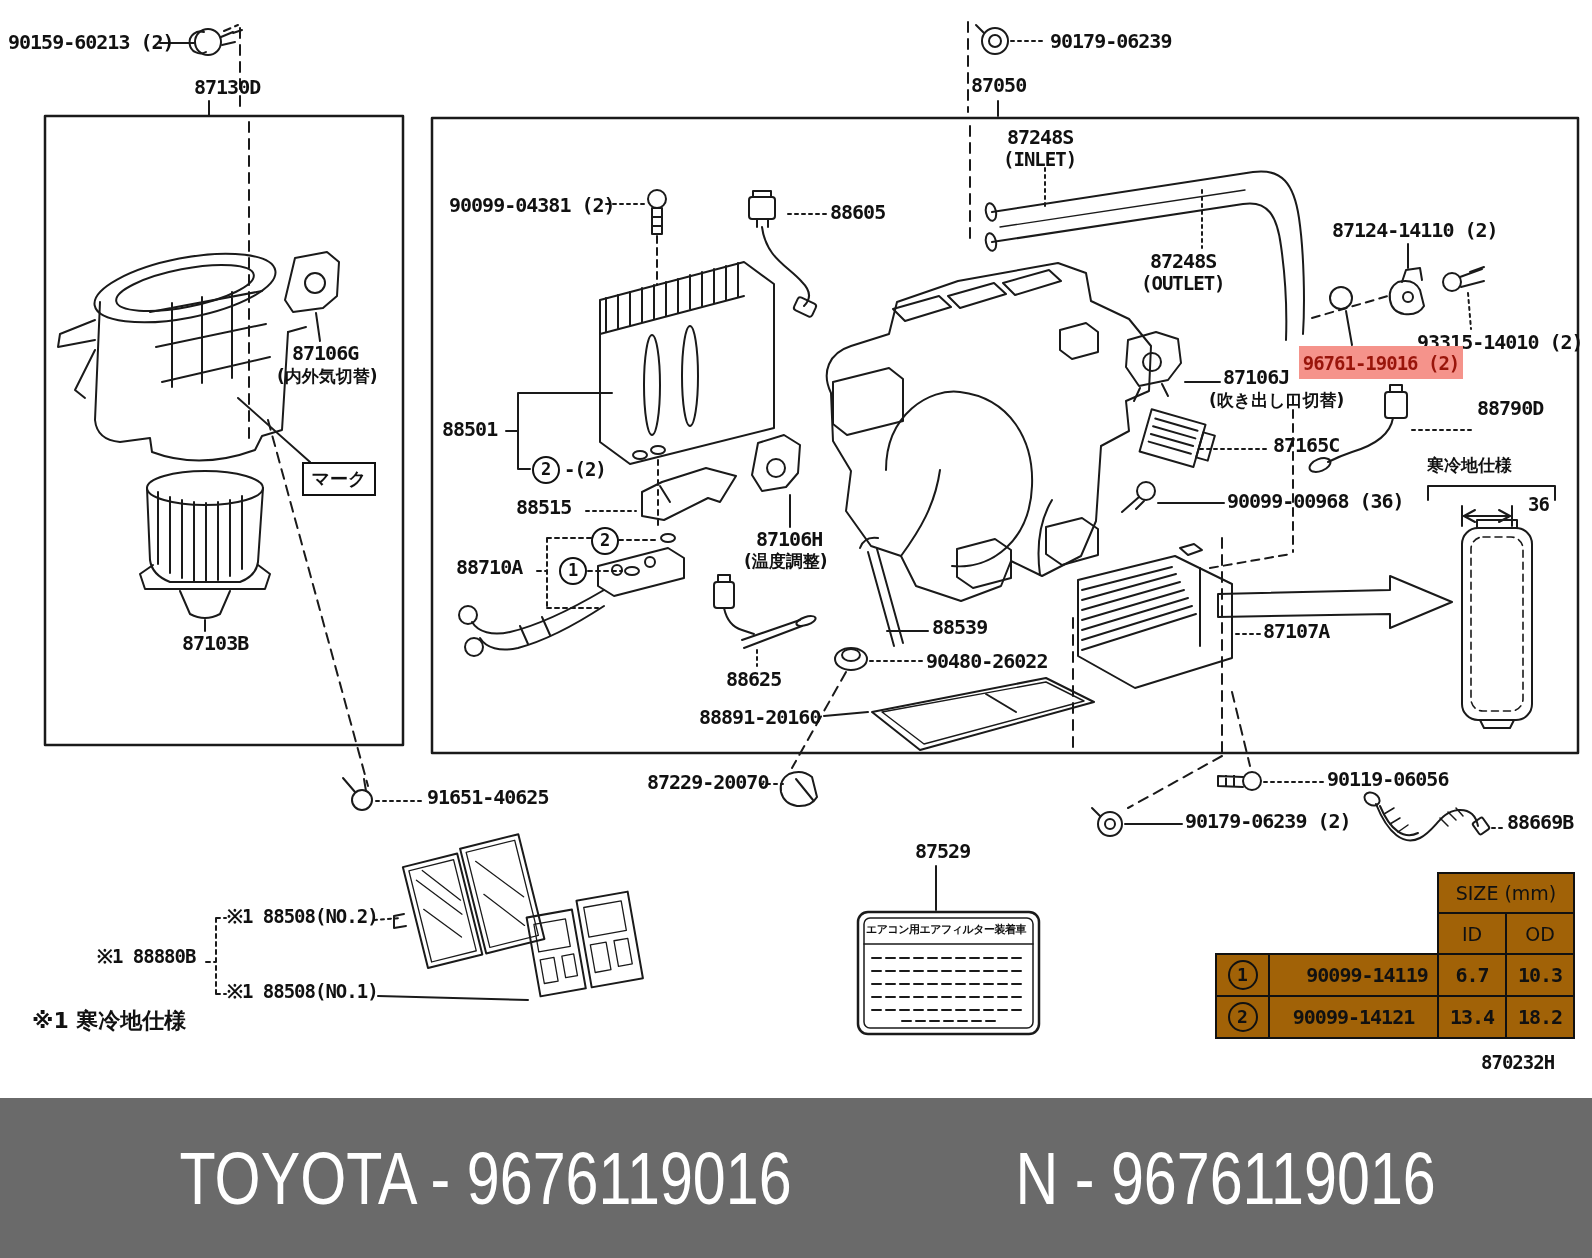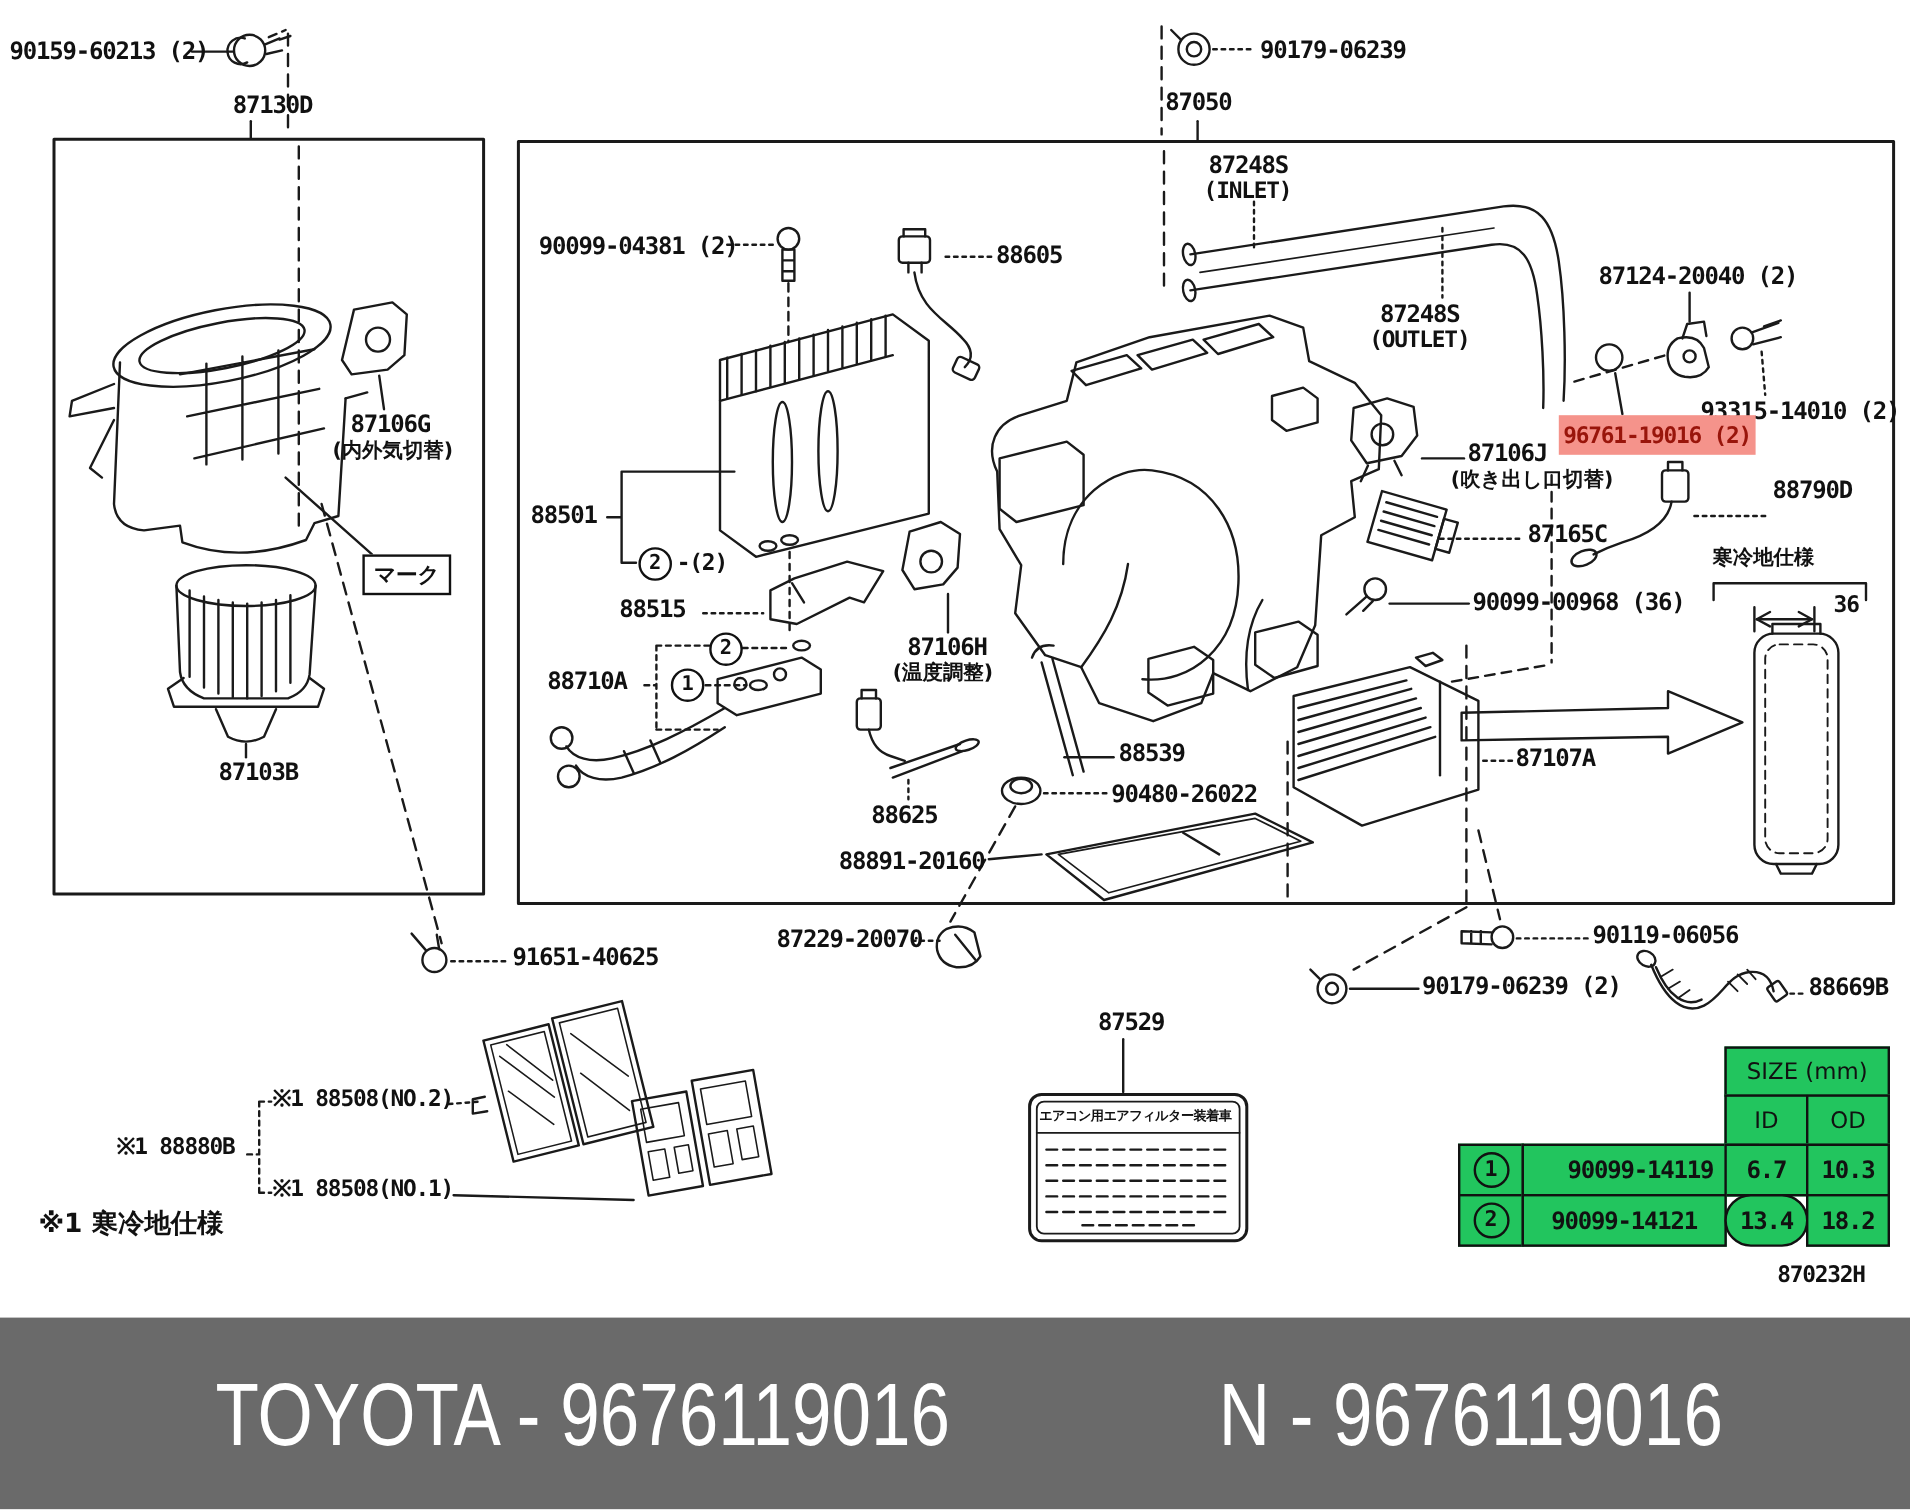--- a/index.html
+++ b/index.html
@@ -29,21 +29,21 @@
   .markbox {
     position:absolute; left:302px; top:462px; width:74px; height:34px; box-sizing:border-box;
     border:2.5px solid #111; display:flex; align-items:center; justify-content:center;
     font:700 18px "DejaVu Sans","Liberation Sans",sans-serif; color:#111; background:#fff;
   }
   .sticker-title {
     position:absolute; left:866px; top:922px; width:194px; text-align:left;
     font:700 11px "DejaVu Sans","Liberation Sans",sans-serif; color:#111; letter-spacing:-0.5px;
   }
   .tcell {
-    position:absolute; box-sizing:border-box; border:2.5px solid #111; background:#22c55e;
+    position:absolute; box-sizing:border-box; border:2.5px solid #111; background:#a16207;
     display:flex; align-items:center; justify-content:center; color:#111;
   }
   .tcell.hdr { font:400 19px "DejaVu Sans","Liberation Sans",sans-serif; }
   .tcell.val { font:700 20px "DejaVu Sans Mono", monospace; letter-spacing:-1px; }
   .tcirc {
     width:30px; height:30px; box-sizing:border-box; border:2.5px solid #111; border-radius:50%;
     text-align:center; font:700 18px "DejaVu Sans Mono",monospace; line-height:25px;
   }
   #banner {
     position:absolute; left:0; top:1098px; width:1592px; height:160px;
@@ -354,21 +354,21 @@
 </svg>
 
 <div class="pn" style="left:8px;   top:31px;">90159-60213 (2)</div>
 <div class="pn" style="left:194px; top:76px;">87130D</div>
 <div class="pn" style="left:1050px;top:30px;">90179-06239</div>
 <div class="pn" style="left:971px; top:74px;">87050</div>
 <div class="pn" style="left:1007px;top:126px;">87248S</div>
 <div class="pn sm" style="left:1003px;top:149px;">(INLET)</div>
 <div class="pn" style="left:449px; top:194px;">90099-04381 (2)</div>
 <div class="pn" style="left:830px; top:201px;">88605</div>
-<div class="pn" style="left:1332px;top:219px;">87124-20040 (2)</div>
+<div class="pn" style="left:1332px;top:219px;">87124-14110 (2)</div>
 <div class="pn" style="left:1150px;top:250px;">87248S</div>
 <div class="pn sm" style="left:1141px;top:273px;">(OUTLET)</div>
 <div class="pn" style="left:1417px;top:331px;">93315-14010 (2)</div>
 
 <div class="hl" style="background: rgb(245, 147, 139); color: rgb(153, 21, 11);">96761-19016 (2)</div>
 
 <div class="pn" style="left:292px; top:342px;">87106G</div>
 <div class="jp" style="left:277px; top:367px;">(内外気切替)</div>
 <div class="pn" style="left:1223px;top:366px;">87106J</div>
 <div class="jp" style="left:1209px;top:391px;">(吹き出し口切替)</div>
@@ -417,21 +417,21 @@
   <span class="tcirc">1</span>
 </div>
 <div class="tcell val" style="left:1268px;top:953px;width:198px;height:44px;">90099-14119</div>
 <div class="tcell val" style="left:1437px;top:953px;width:70px;height:44px;">6.7</div>
 <div class="tcell val" style="left:1505px;top:953px;width:70px;height:44px;">10.3</div>
 
 <div class="tcell" style="left:1215px;top:995px;width:55px;height:44px;">
   <span class="tcirc">2</span>
 </div>
 <div class="tcell val" style="left:1268px;top:995px;width:171px;height:44px;">90099-14121</div>
-<div class="tcell val" style="left:1437px;top:995px;width:70px;height:44px;border-radius:22px;">13.4</div>
+<div class="tcell val" style="left:1437px;top:995px;width:70px;height:44px;">13.4</div>
 <div class="tcell val" style="left:1505px;top:995px;width:70px;height:44px;">18.2</div>
 
 <div id="banner" style="background: rgb(106, 106, 106);">
   <span style="color: rgb(255, 255, 255);">TOYOTA - 9676119016</span>
   <span style="color: rgb(255, 255, 255);">N - 9676119016</span>
 </div>
 
 </div>
 
 </body></html>

